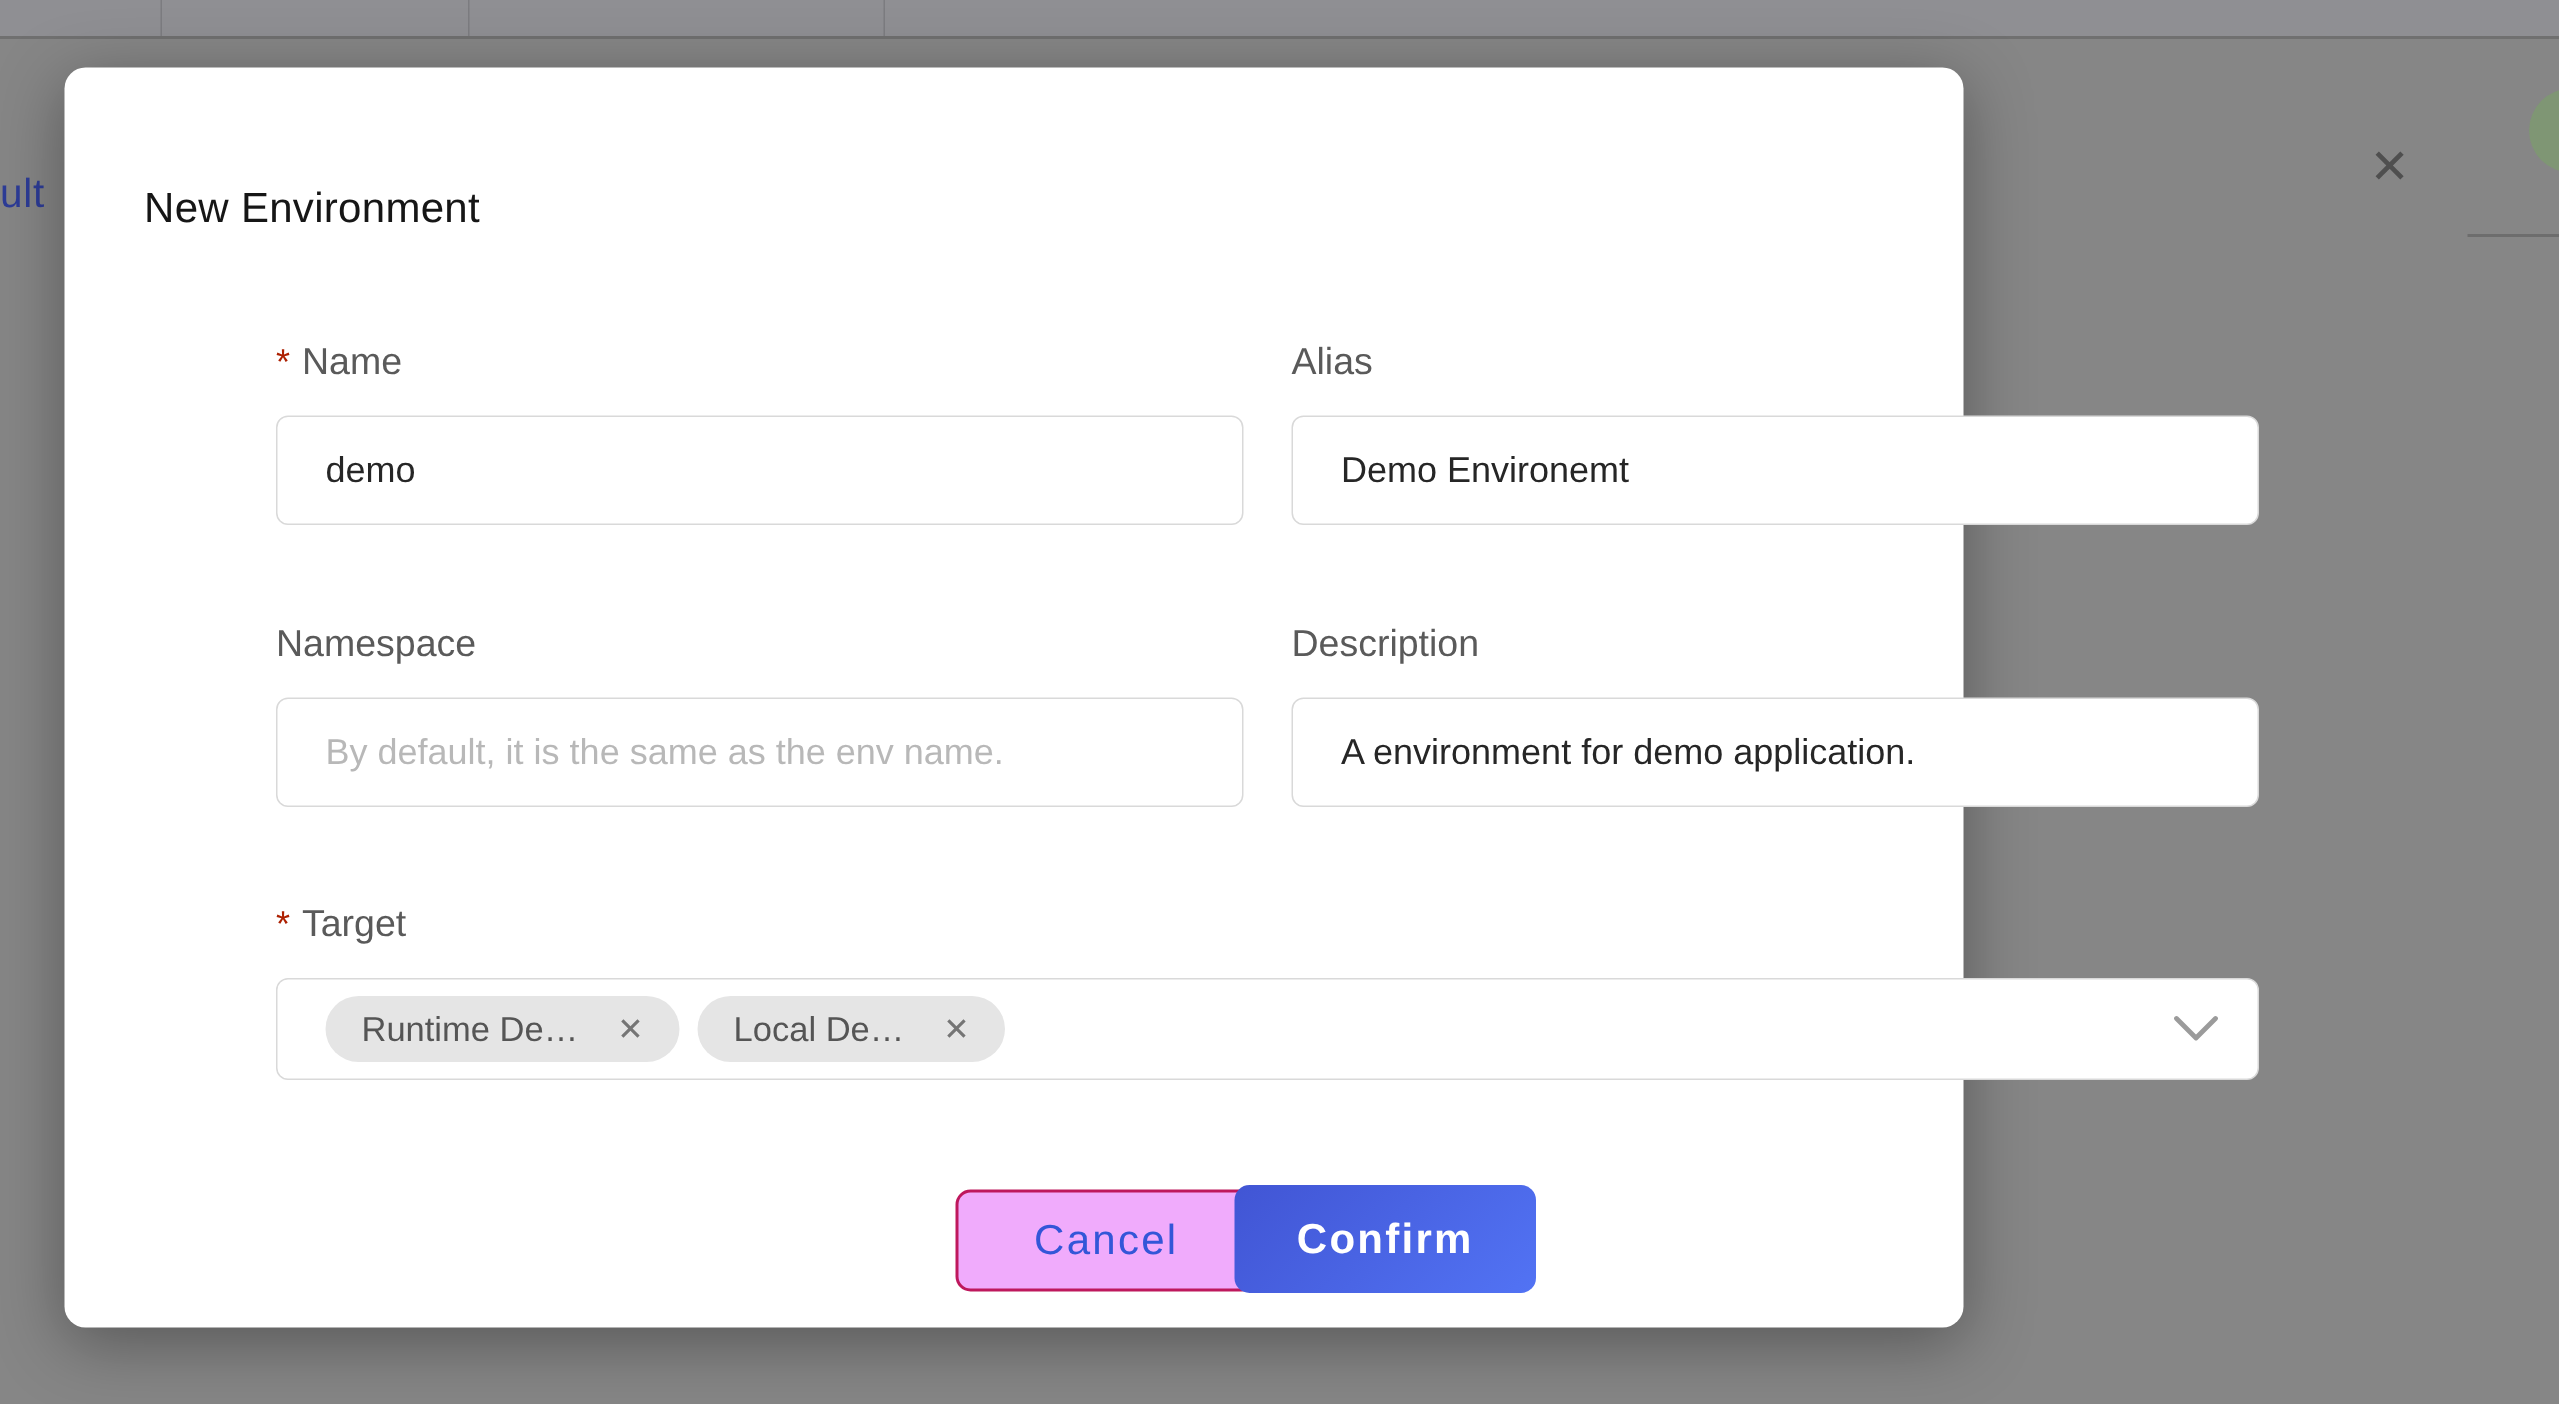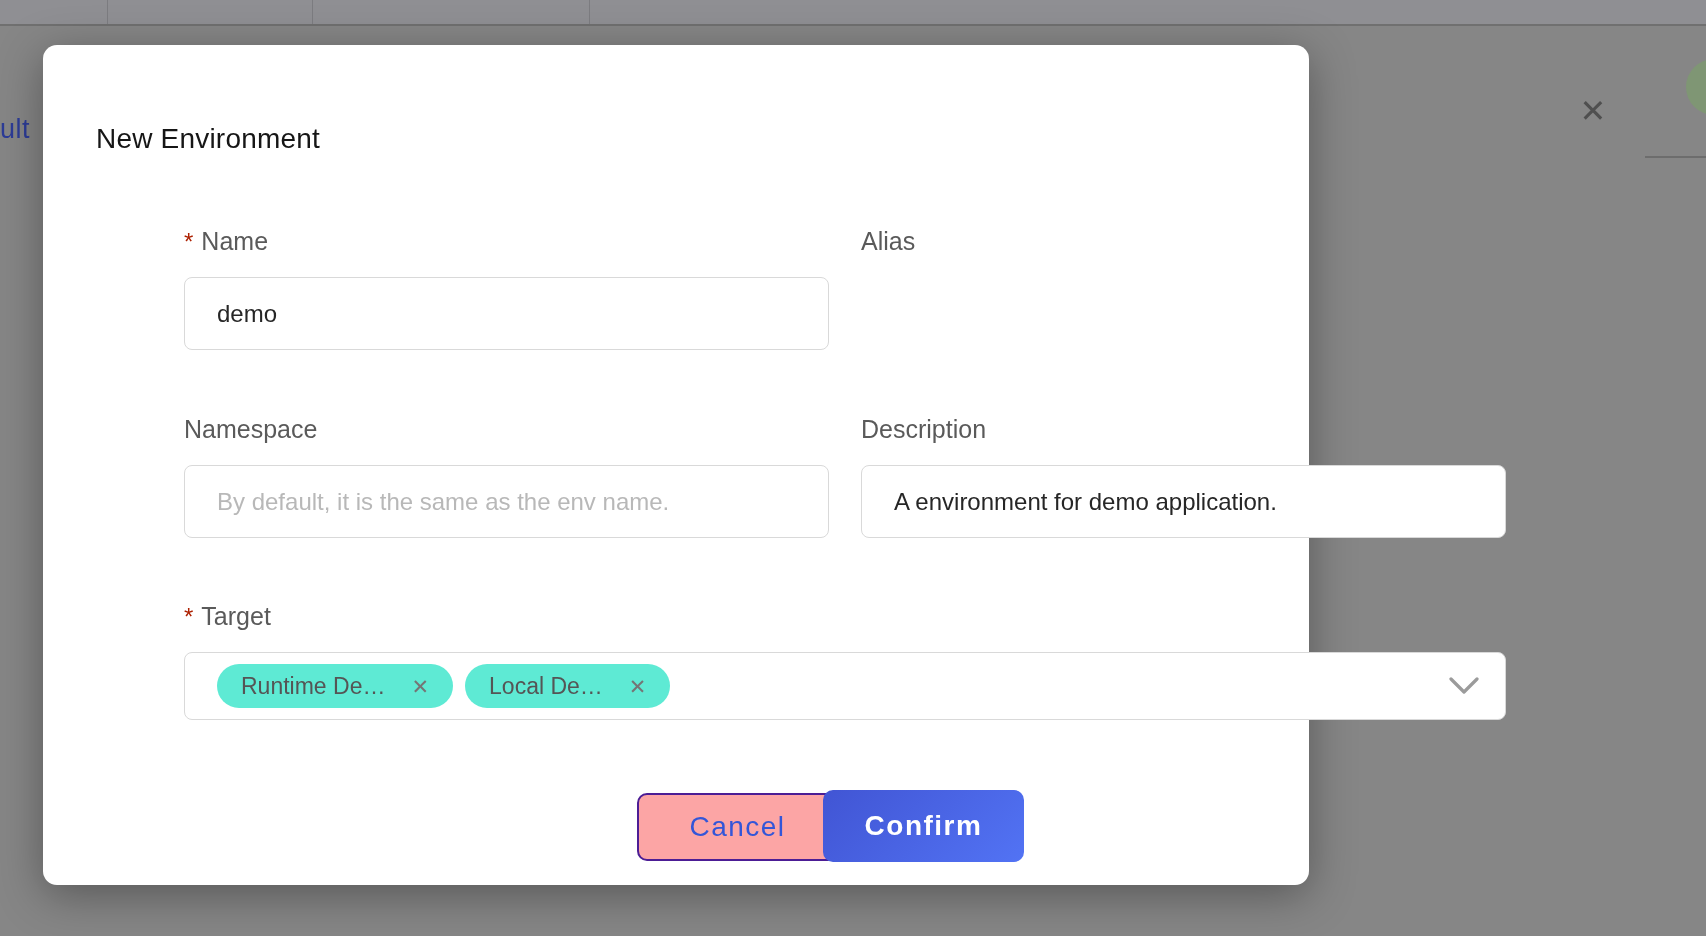--- a/index.html
+++ b/index.html
@@ -67,41 +67,41 @@
     font-family: "Liberation Sans", sans-serif; outline: none;
   }
   .text-input::placeholder { color: #b8b8b8; }
 
   .multiselect {
     width: 100%; height: 68px; border: 1.5px solid #d9d9d9; border-radius: 8px;
     background: #fff; display: flex; align-items: center; padding: 0 28px 0 32px;
     position: relative; cursor: pointer;
   }
   .tag {
-    height: 44px; background: #5eead4; border-radius: 22px;
+    height: 44px; background: #e5e5e5; border-radius: 22px;
     display: flex; align-items: center; padding: 0 24px; margin-right: 12px;
   }
   .tag-label { font-size: 23px; color: #555555; margin-right: 26px; white-space: nowrap; }
   .tag-remove {
     font-size: 21px; color: #757575; cursor: pointer; line-height: 1;
   }
   .chevron {
     position: absolute; right: 26px; top: 50%; transform: translateY(-50%);
     width: 30px; height: 18px;
   }
 
   .btn-row { position: absolute; left: 0; top: 745px; width: 100%; height: 72px; }
   .btn {
     position: absolute; width: 201px; height: 68px; border-radius: 10px;
     font-size: 28px; font-weight: 500; letter-spacing: 1.5px; cursor: pointer;
     font-family: "Liberation Sans", sans-serif;
     display: flex; align-items: center; justify-content: center;
   }
   .btn-cancel {
-    left: 594px; top: 3px; background: #fca5a5; color: #3356d8; border: 2px solid #4c1d95;
+    left: 594px; top: 3px; background: #f0abfc; color: #3356d8; border: 2px solid #be185d;
   }
   .btn-confirm {
     left: 780px; top: 0; height: 72px; border: none; color: #ffffff;
     background: linear-gradient(135deg, #4155d4 0%, #5273f4 100%);
     font-weight: bold;
   }
 </style>
 </head>
 <body>
 
@@ -124,20 +124,21 @@
 
     <div class="form-group g-name">
       <span class="field-label">
         <span class="req">*</span><span>Name</span>
       </span>
       <input class="text-input" type="text" value="demo" style="">
     </div>
 
     <div class="form-group g-alias">
       <span class="field-label">Alias</span>
+      <input class="text-input" type="text" value="Demo Environemt" style="">
     </div>
 
     <div class="form-group g-description">
       <span class="field-label">Description</span>
       <input class="text-input" type="text" value="A environment for demo application." style="">
     </div>
 
     <div class="form-group g-namespace">
       <span class="field-label">Namespace</span>
       <input class="text-input" type="text" placeholder="By default, it is the same as the env name." style="">

